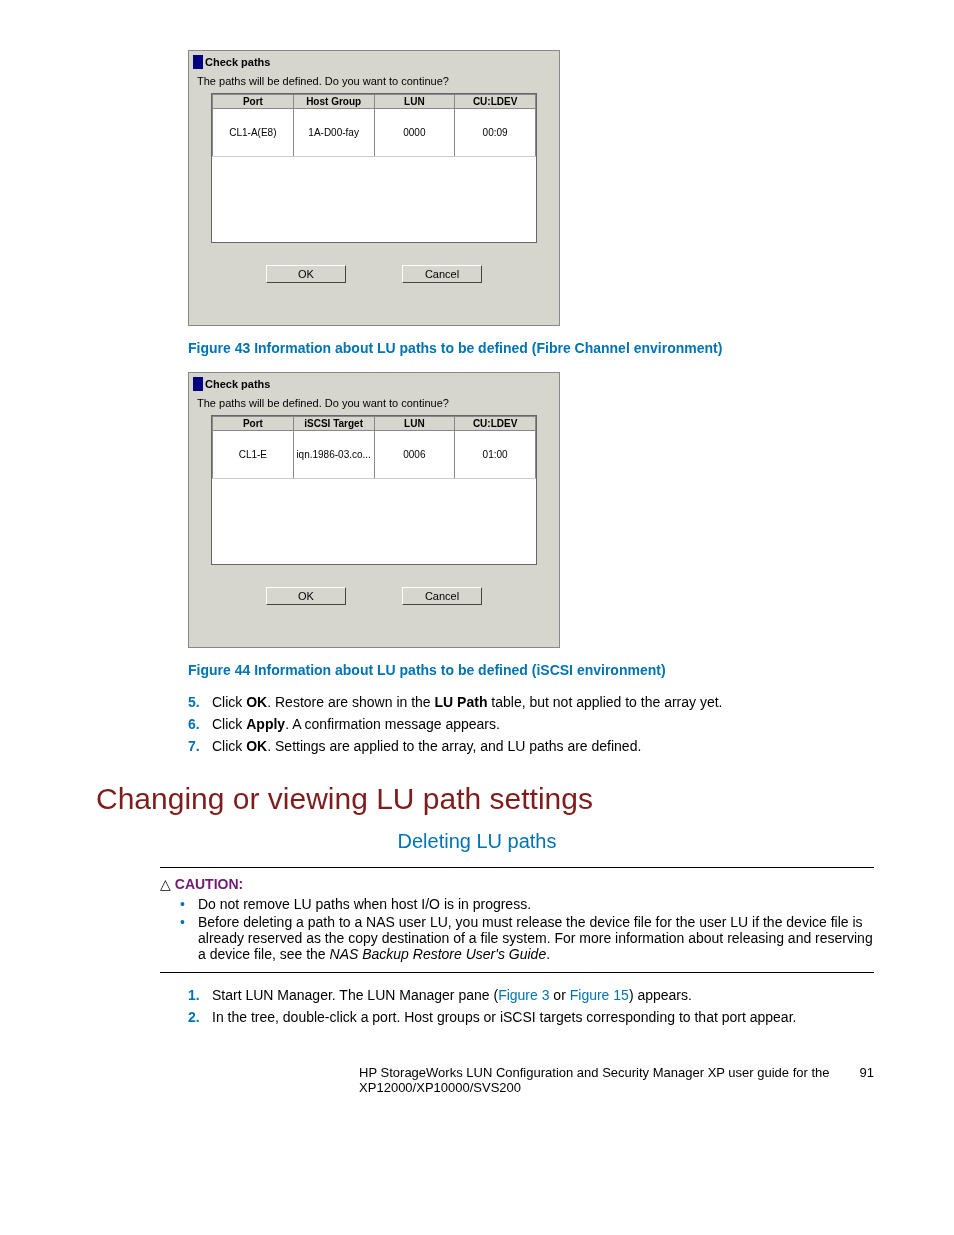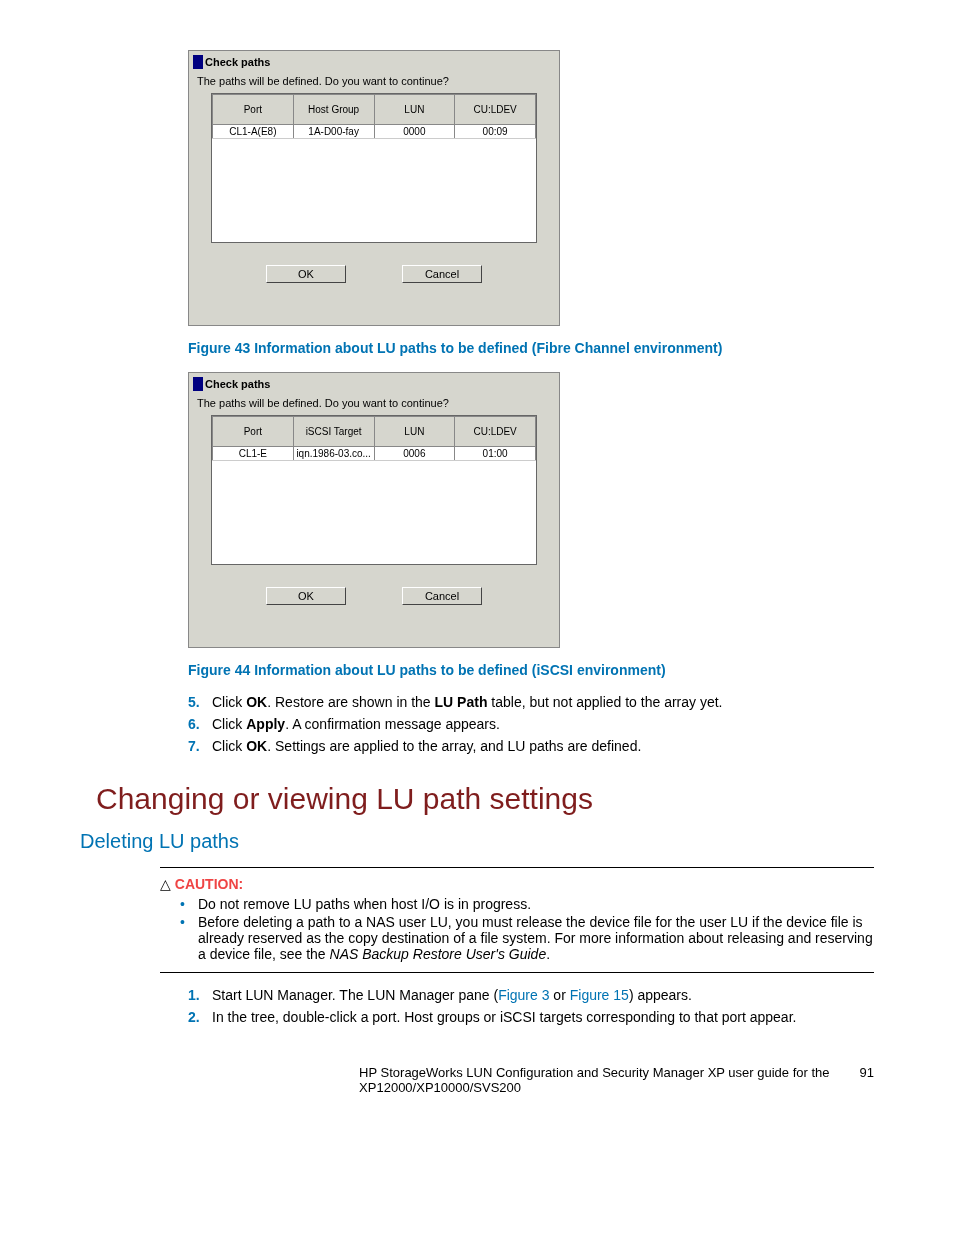--- a/index.html
+++ b/index.html
@@ -52,30 +52,30 @@
   }
   .dialog-table table {
     width: 100%;
     border-collapse: collapse;
     font-size: 10px;
     table-layout: fixed;
   }
   .dialog-table th {
     background: #d6d6ce;
     border: 1px solid #888;
-    font-weight: normal;
+    font-weight: bold;
     text-align: center;
-    padding: 9px 2px;
+    padding: 1px 2px;
   }
   .dialog-table td {
     border-left: 1px solid #888;
     border-right: 1px solid #888;
     border-bottom: 1px solid #ccc;
     text-align: center;
-    padding: 1px 2px;
+    padding: 18px 2px;
     white-space: nowrap;
     overflow: hidden;
     margin-top: 20px;
   }
   .dialog-buttons {
     display: flex;
     justify-content: center;
     gap: 56px;
     padding: 22px 0 42px 0;
   }
@@ -117,36 +117,37 @@
     color: #7f1d1d;
     font-size: 30px;
     font-weight: 300;
     margin: 28px 0 14px 16px;
   }
   .h2 {
     color: #0073b3;
     font-size: 20px;
     font-weight: 300;
     margin: 10px 0 14px 0;
+    text-align: center;
   }
   .caution-block {
     margin: 0 0 0 80px;
     padding-top: 8px;
     border-top: 1px solid #000;
   }
   .caution-head-row {
     display: flex;
     align-items: center;
     gap: 4px;
   }
   .caution-tri {
     font-size: 14px;
   }
   .caution-head {
-    color: #ef4444;
+    color: #701a75;
     font-weight: bold;
     text-align: right;
   }
   .caution-list {
     margin: 4px 0 10px 20px;
   }
   .caution-list .li {
     display: flex;
     margin: 2px 0;
   }

